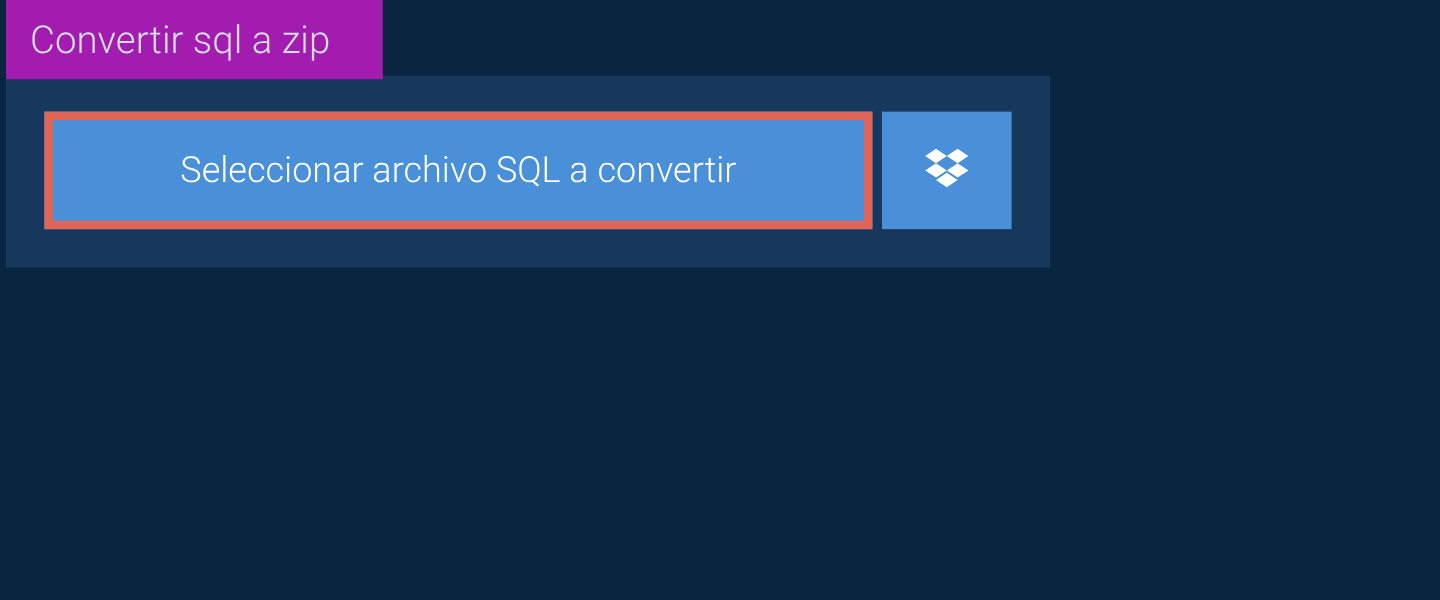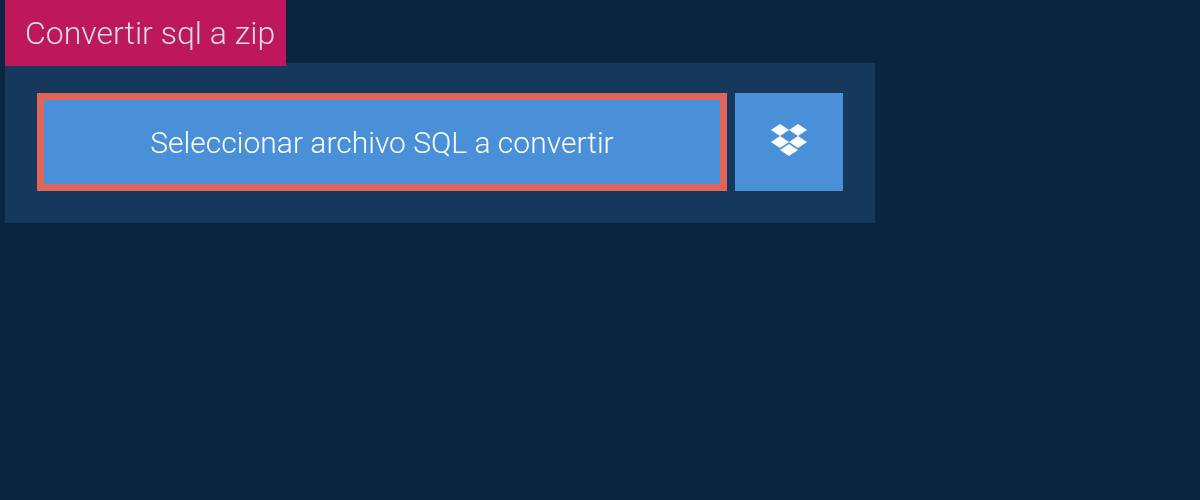--- a/index.html
+++ b/index.html
@@ -18,22 +18,22 @@
       position: absolute;
       top: 63px;
       left: 5px;
       width: 870px;
       background-color: #15385c;
     }
     .tab-header {
       position: absolute;
       top: -63px;
       left: 0;
-      background-color: #be185d;
-      padding: 14px 11px 14px 20px;
+      background-color: #a21caf;
+      padding: 14px 44px 14px 20px;
       color: #d5dde5;
       font-size: 32px;
       font-weight: 300;
     }
     .panel-body {
       padding: 30px 39px 32px 32px;
       display: flex;
       gap: 8px;
       align-items: stretch;
     }

